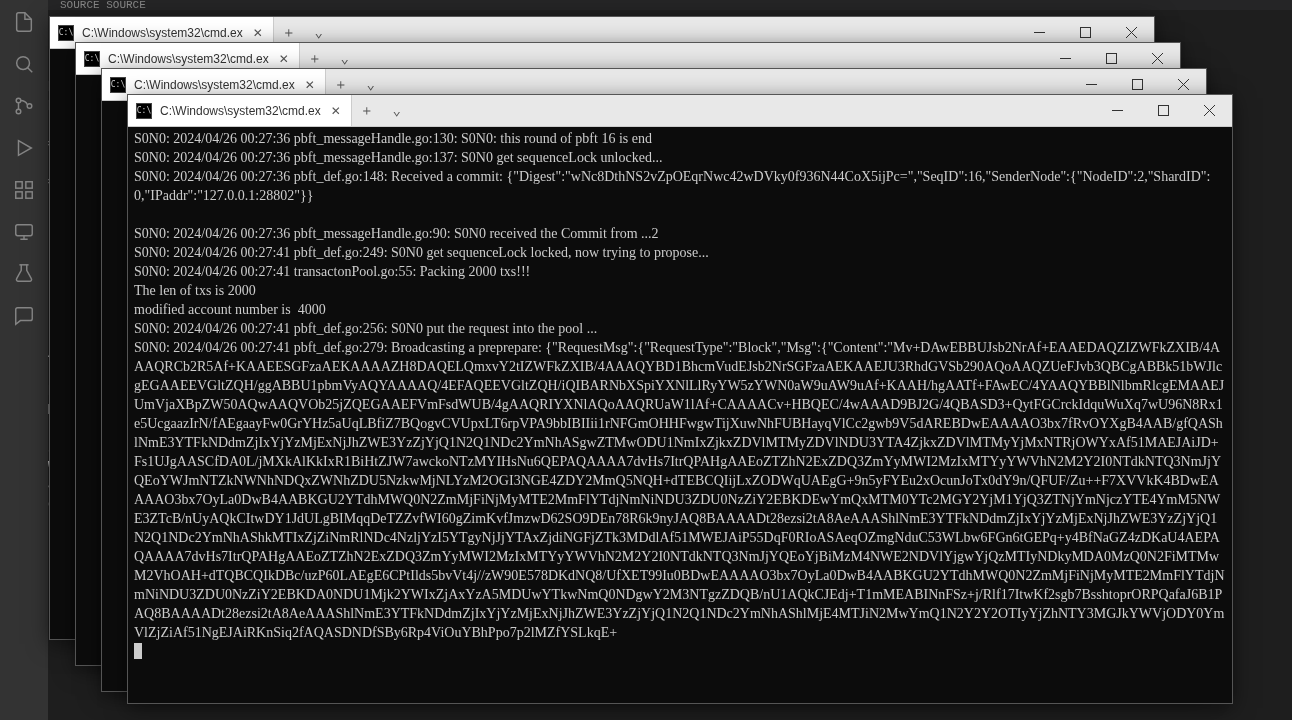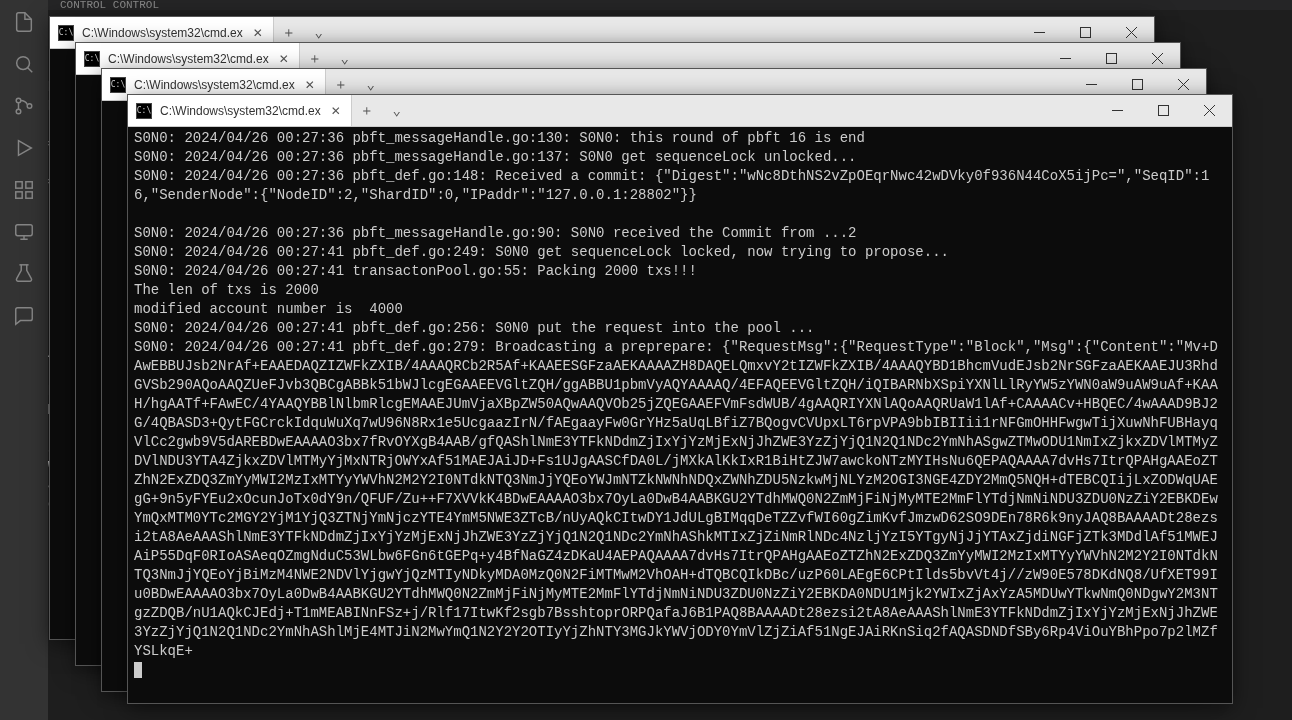--- a/index.html
+++ b/index.html
@@ -120,21 +120,21 @@
   width: 46px; height: 31px;
   display: flex; align-items: center; justify-content: center;
   color: #333;
 }
 .term-winbtn svg { width: 11px; height: 11px; }
 
 .term-body {
   flex: 1;
   background: #0c0c0c;
   color: #cccccc;
-  font-family: Liberation Mono, monospace;
+  font-family: Liberation Serif, serif;
   font-size: 14px;
   line-height: 19px;
   padding: 2px 6px;
   white-space: pre-wrap;
   word-break: break-all;
   overflow: hidden;
 }
 .term-body .cursor {
   display: inline-block;
   width: 8px; height: 16px;
@@ -158,21 +158,21 @@
   white-space: pre;
   z-index: 5;
   overflow: hidden;
 }
 </style>
 </head>
 <body>
 
 <div class="vscode-bg">
   <div class="vscode-tabbar">
-    <span>CONTROL CONTROL</span>
+    <span>SOURCE SOURCE</span>
   </div>
 </div>
 
 <div class="peek" style="left:48px; top:58px; width:26px; height:580px;">S0
 No
 No
 S0
 ="
 S0
 ="

